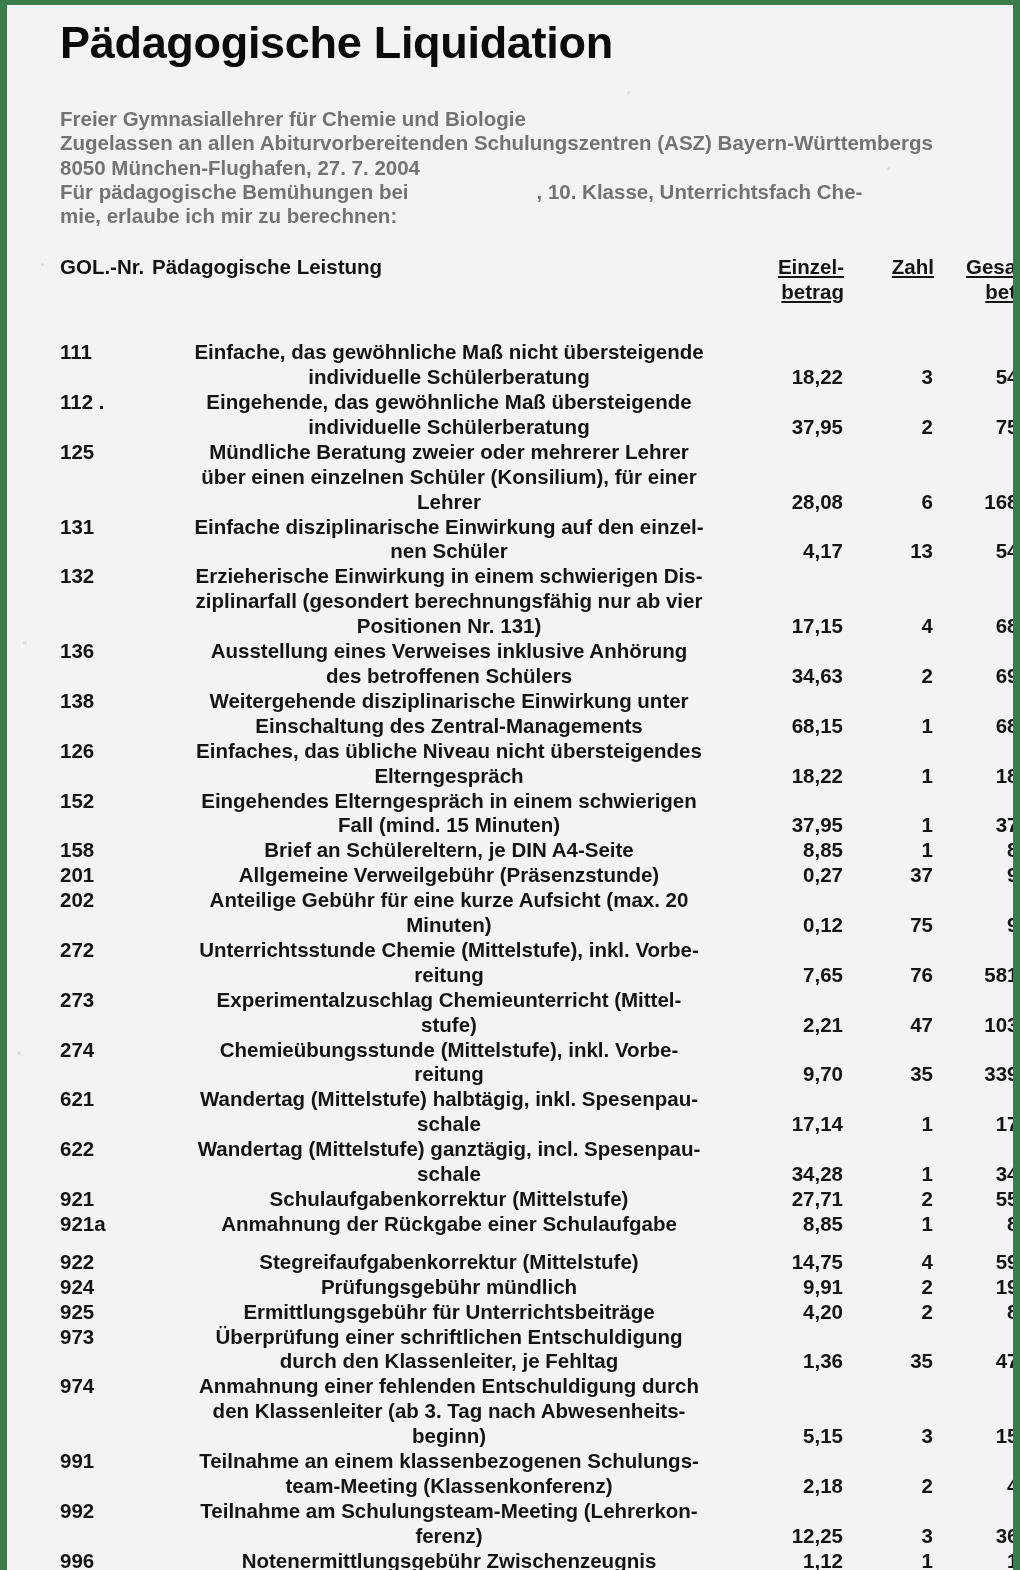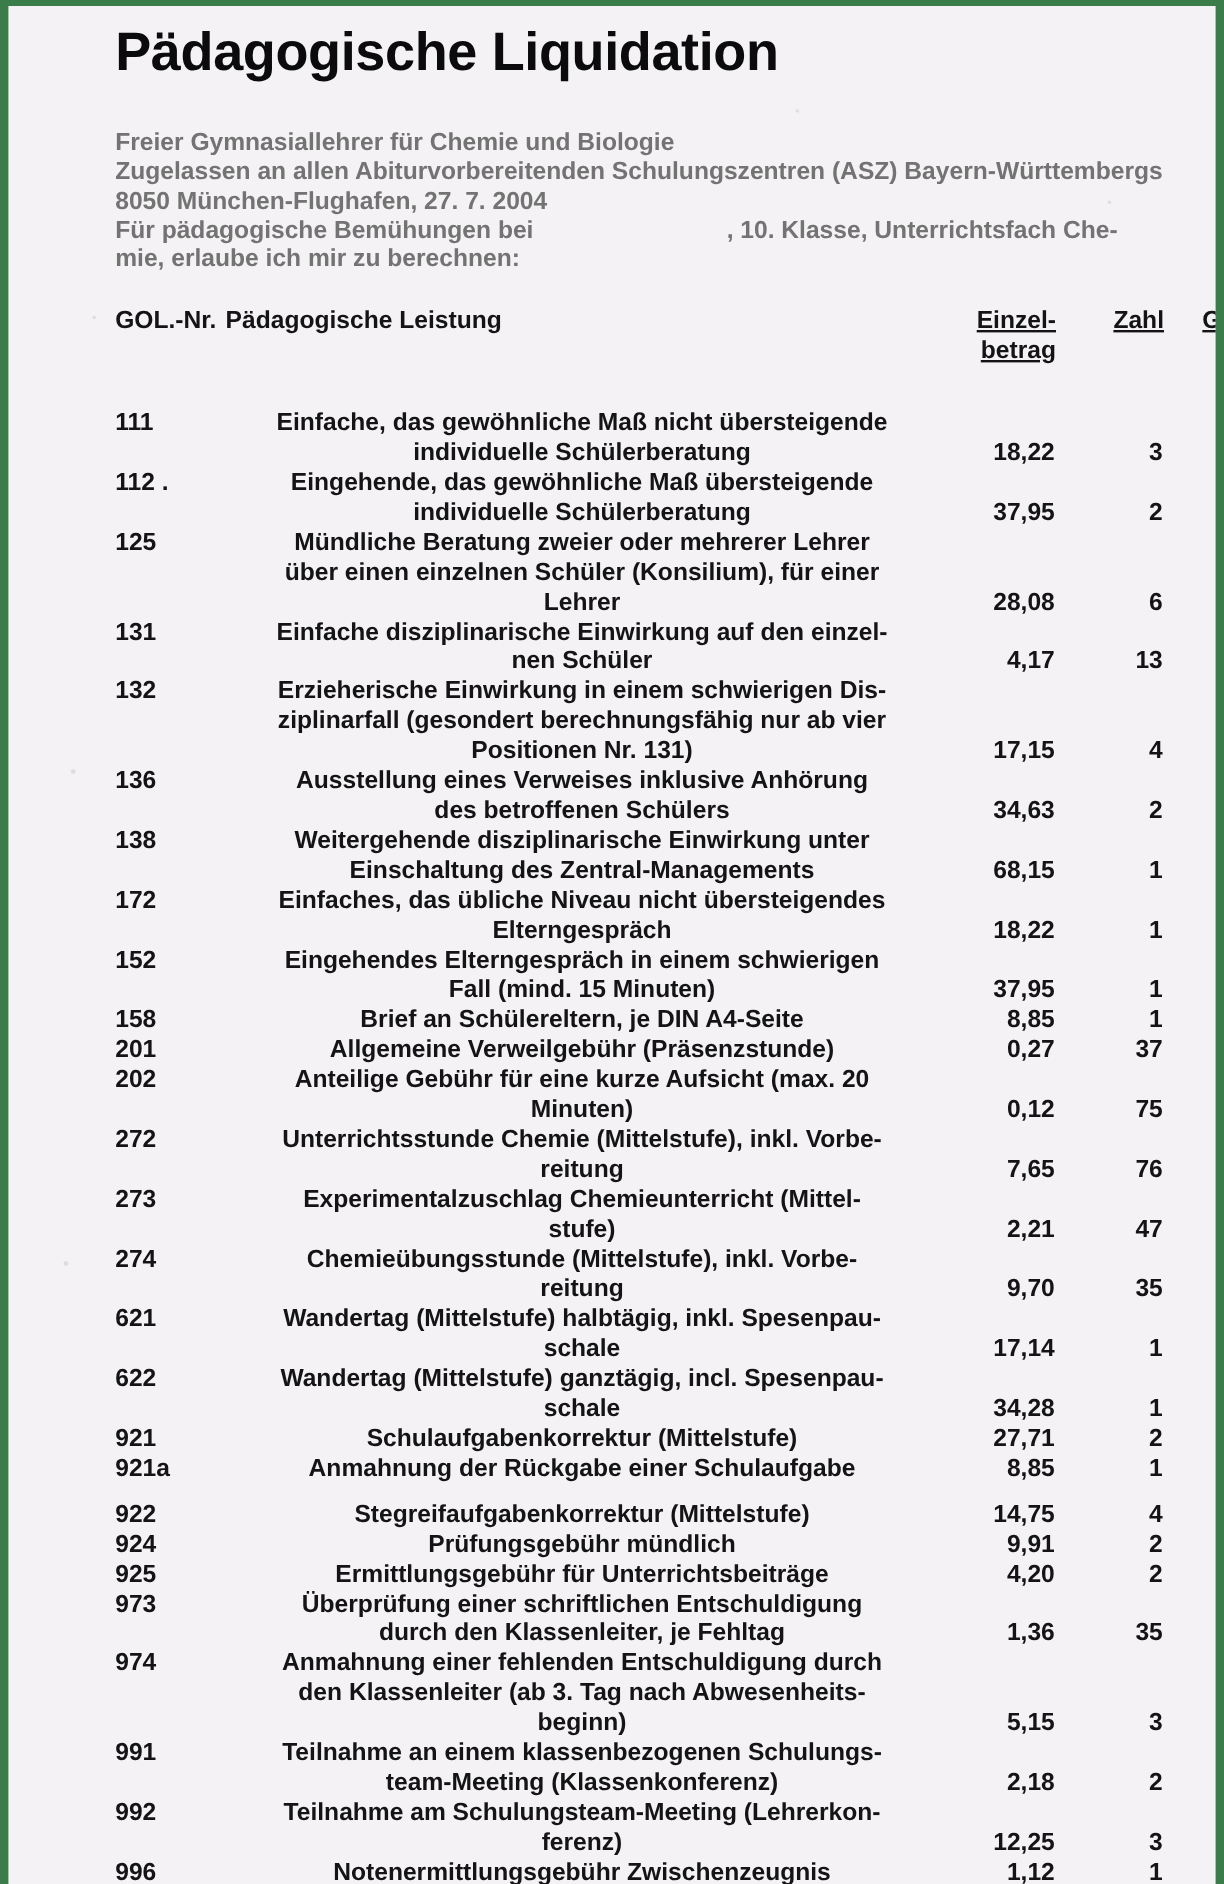--- a/index.html
+++ b/index.html
@@ -21,21 +21,20 @@
     border-right: 7px solid #3b7d4a;
     border-top: 5px solid #3b7d4a;
     overflow: hidden;
     color: #141416;
   }
   .inner {
     position: relative;
     padding: 0 12px 0 53px;
     height: 100%;
     box-sizing: border-box;
-    margin-left: 36px;
   }
 
   
   .doc-title {
     font-size: 45px;
     font-weight: bold;
     letter-spacing: -0.3px;
     margin: 0;
     padding-top: 14px;
     line-height: 1.05;
@@ -46,21 +45,20 @@
   .intro {
     margin-top: 41px;
     font-size: 20.5px;
     font-weight: bold;
     line-height: 1.18;
     color: #737373;
   }
   .intro div { white-space: pre; }
   .intro .line-with-gap {
     display: flex;
-    gap: 33px;
   }
   .intro .seg-left { flex: 0 0 auto; }
   .intro .seg-right { margin-left: 128px; }
 
   
   .tbl {
     width: 100%;
     border-collapse: collapse;
     table-layout: fixed;
     font-size: 20.5px;
@@ -268,21 +266,21 @@
             <td class="num"></td>
             <td class="num"></td>
           </tr>
           <tr class="row">
             <td class="desc">Einschaltung des Zentral-Managements</td>
             <td class="num">68,15</td>
             <td class="num">1</td>
             <td class="num">68,15</td>
           </tr>
           <tr class="row">
-            <td class="nr" rowspan="2">172</td>
+            <td class="nr" rowspan="2">126</td>
             <td class="desc">Einfaches, das übliche Niveau nicht übersteigendes</td>
             <td class="num"></td>
             <td class="num"></td>
             <td class="num"></td>
           </tr>
           <tr class="row">
             <td class="desc">Elterngespräch</td>
             <td class="num">18,22</td>
             <td class="num">1</td>
             <td class="num">18,22</td>

